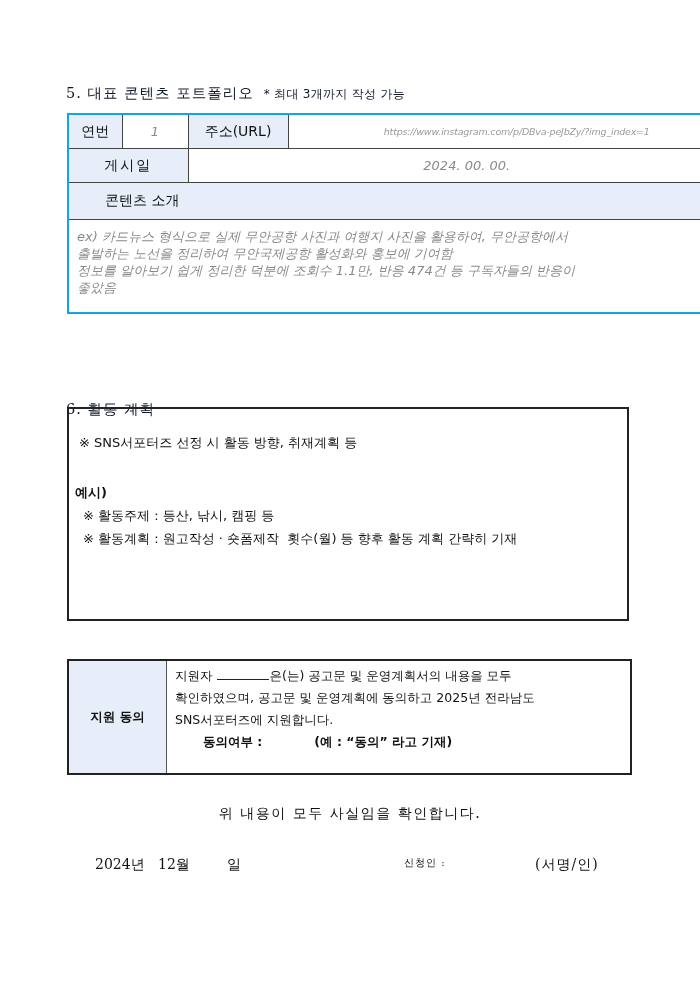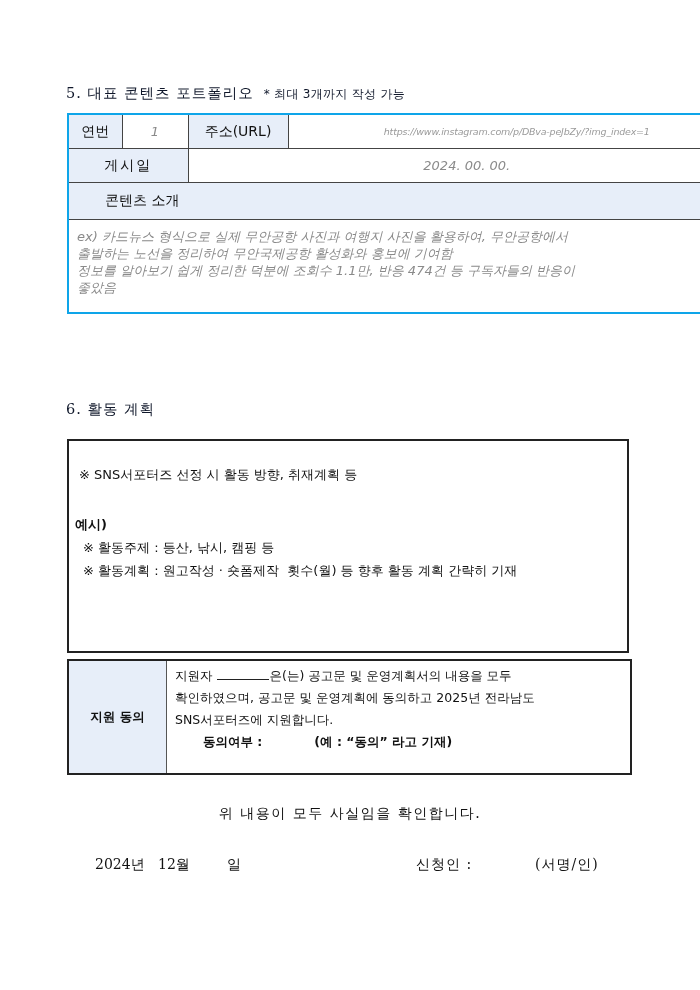--- a/index.html
+++ b/index.html
@@ -11,21 +11,21 @@
   .gray-it { color:#8a8a8a; font-style:italic; }
   table { border-collapse:collapse; }
   
   #portfolio { left:67px; top:113px; width:680px; border:2px solid #0ea5e9; }
   #portfolio td { border:1px solid #444; height:33px; font-size:14px; text-align:center; padding:0; }
   #portfolio td.url { font-size:9.5px; color:#9a9a9a; font-style:italic; letter-spacing:-0.2px; }
   #portfolio td.val { font-size:13px; }
   #portfolio td.intro-h { text-align:left; padding-left:36px; height:36px; }
   #portfolio td.intro-b { text-align:left; padding:8px 6px 16px 8px; height:auto; font-size:13px; line-height:17px; vertical-align:top; }
   
-  #plan { left:67px; top:407px; width:562px; height:214px; border:2px solid #222; box-sizing:border-box; font-size:13px;margin-top:32px; }
+  #plan { left:67px; top:407px; width:562px; height:214px; border:2px solid #222; box-sizing:border-box; font-size:13px; }
   #plan .ln { position:absolute; left:10px; }
   
   #consent { left:67px; top:659px; width:565px; border:2px solid #222; }
   #consent td { border:1px solid #555; font-size:12.5px; }
   #consent td.lbl { width:95px; text-align:center; font-weight:bold; height:110px; }
   #consent td.body { padding:4px 8px 6px 8px; line-height:22px; vertical-align:top; }
   .blank { display:inline-block; width:52px; border-bottom:1px solid #222; height:12px; vertical-align:baseline; margin:0 1px 0 4px; }
   .serif { font-family:"DejaVu Serif","Liberation Serif",serif; }
 </style>
 </head>
@@ -90,14 +90,14 @@
     </td>
   </tr>
 </tbody>
   </table>
 
 <div class="abs serif" style="left:0; width:700px; top:805px; text-align:center; font-size:14px; letter-spacing:1.5px;">위 내용이 모두 사실임을 확인합니다.</div>
 
 <div class="abs serif" style="top:856px; left:95px; font-size:14px;">2024년</div>
 <div class="abs serif" style="top:856px; left:158px; font-size:14px;text-align:right;">12월</div>
 <div class="abs serif" style="top:856px; left:227px; font-size:14px;">일</div>
-<div class="abs serif" style="top:856px; left:416px; font-size:14px; letter-spacing:1px;">신청인 :</div>
+<div class="abs serif" style="top:856px; left:404px; font-size:10px; letter-spacing:1px;">신청인 :</div>
 <div class="abs serif" style="top:856px; left:535px; font-size:14px; letter-spacing:1px;">(서명/인)</div>
 
 </body></html>

